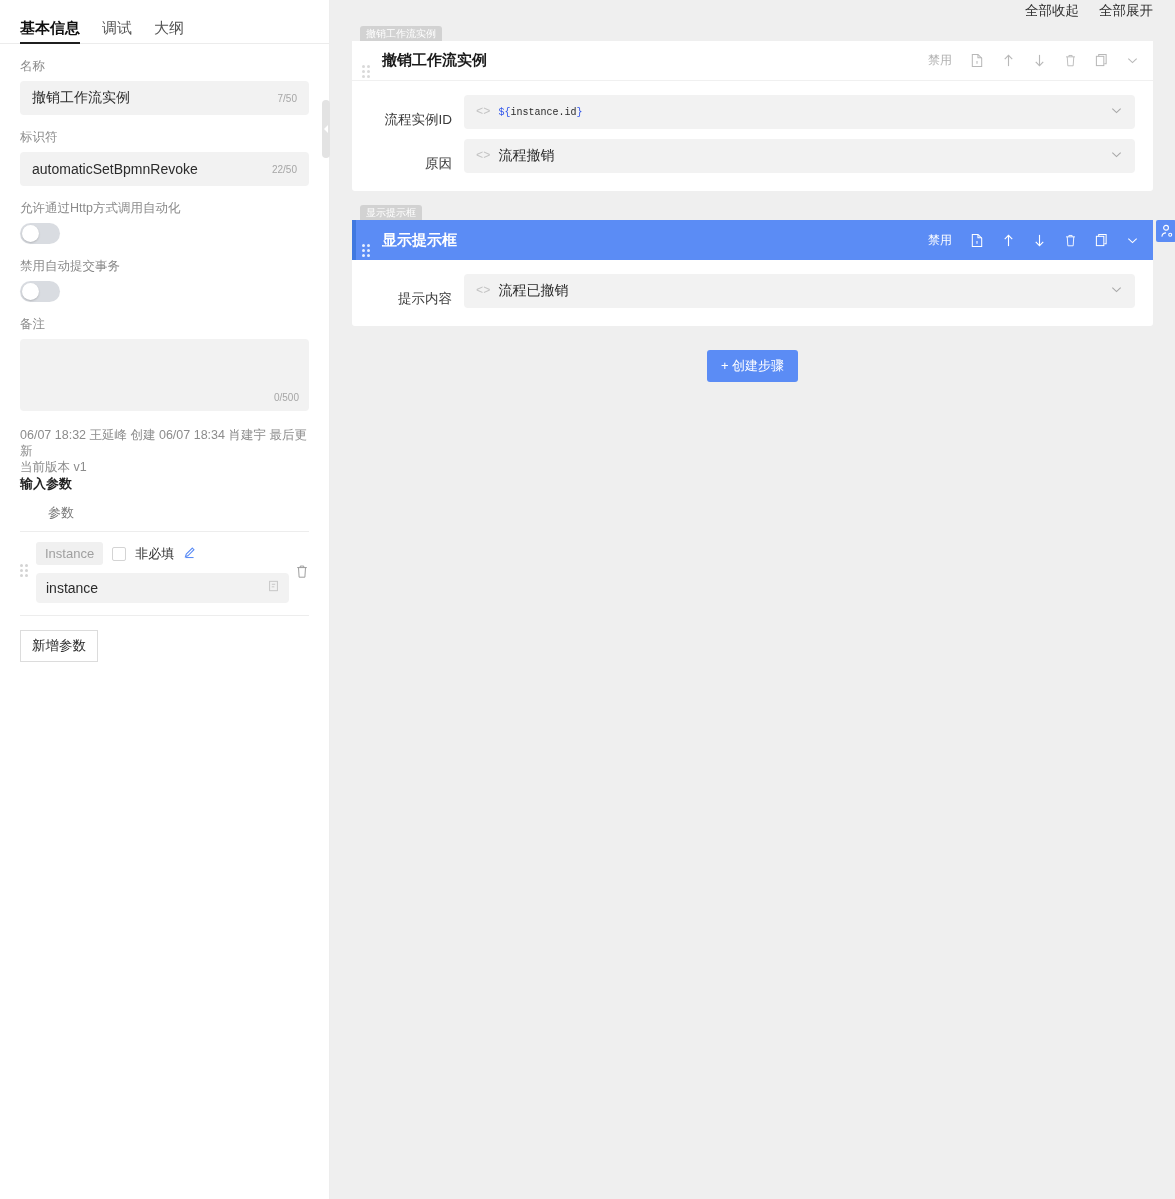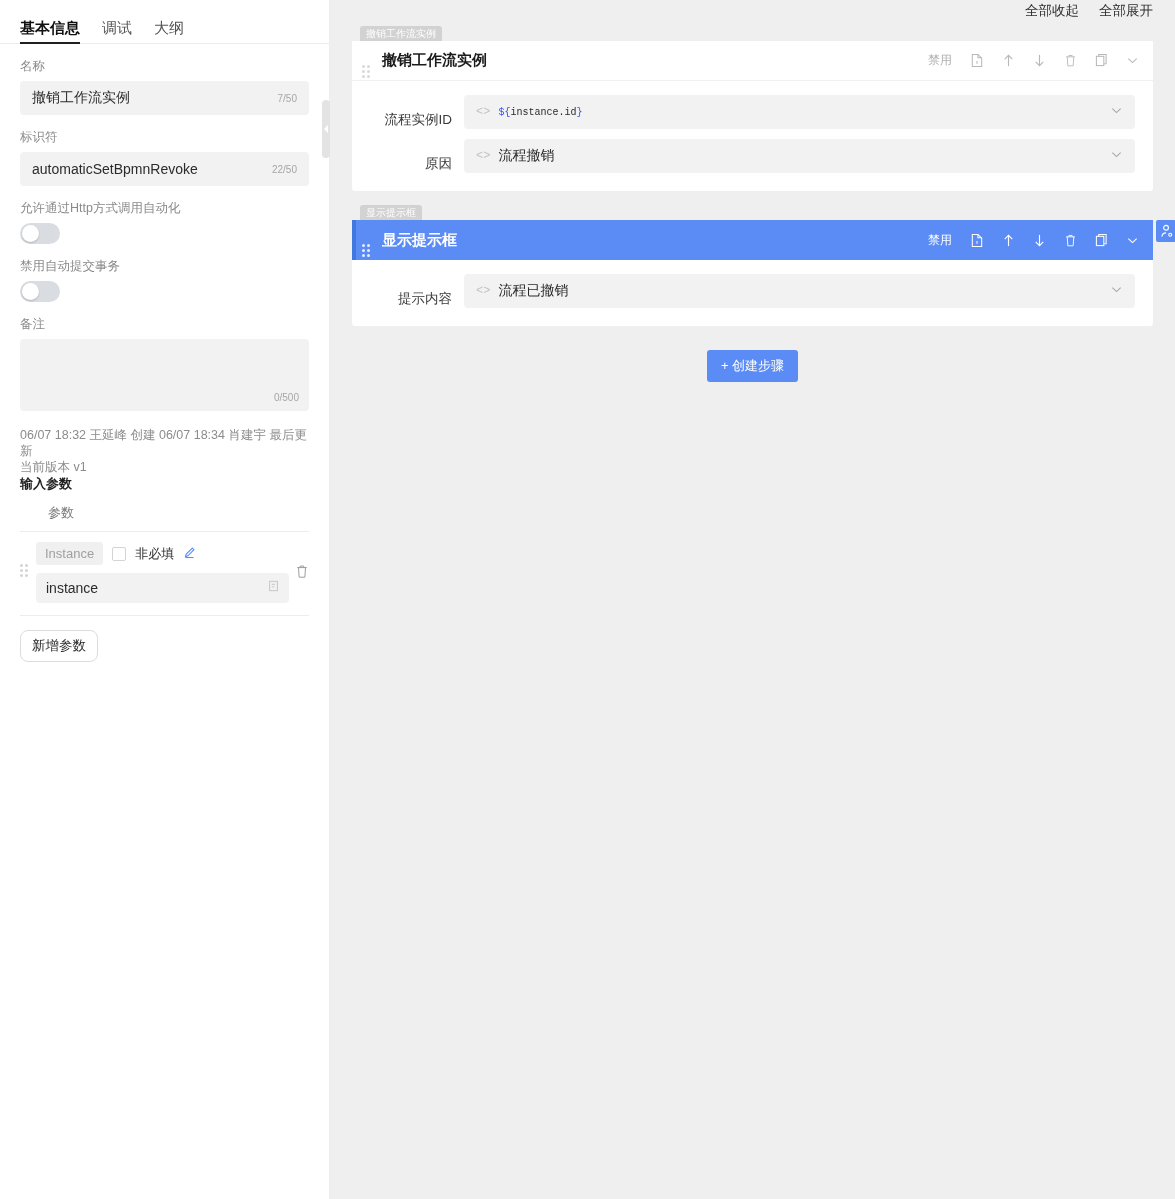--- a/index.html
+++ b/index.html
@@ -102,21 +102,21 @@
   .chk-label { font-size: 13px; color: #2b2b2b; }
   .edit-ico { color: #5b8cf5; font-size: 13px; cursor: pointer; line-height: 1; }
   .param-input {
     margin-top: 8px; background: #f2f2f2; border-radius: 4px; height: 30px;
     display: flex; align-items: center; justify-content: space-between;
     padding: 0 10px; font-size: 14px; color: #2b2b2b;
   }
   .trash-ico { color: #9a9a9a; font-size: 14px; margin-top: 22px; cursor: pointer; }
   .ghost-btn {
     margin-top: 14px; display: inline-block;
-    border: 1px solid #dcdcdc; border-radius: 8px;
+    border: 1px solid #dcdcdc; border-radius: 0;
     padding: 6px 11px; font-size: 13.5px; color: #2b2b2b;
     background: #fff; cursor: pointer;
   }
   .collapse-handle {
     position: absolute; left: 322px; top: 100px;
     width: 8px; height: 58px; background: #e3e3e3;
     border-radius: 4px; cursor: pointer;
     display: flex; align-items: center; justify-content: center;
   }
   .collapse-handle span {

